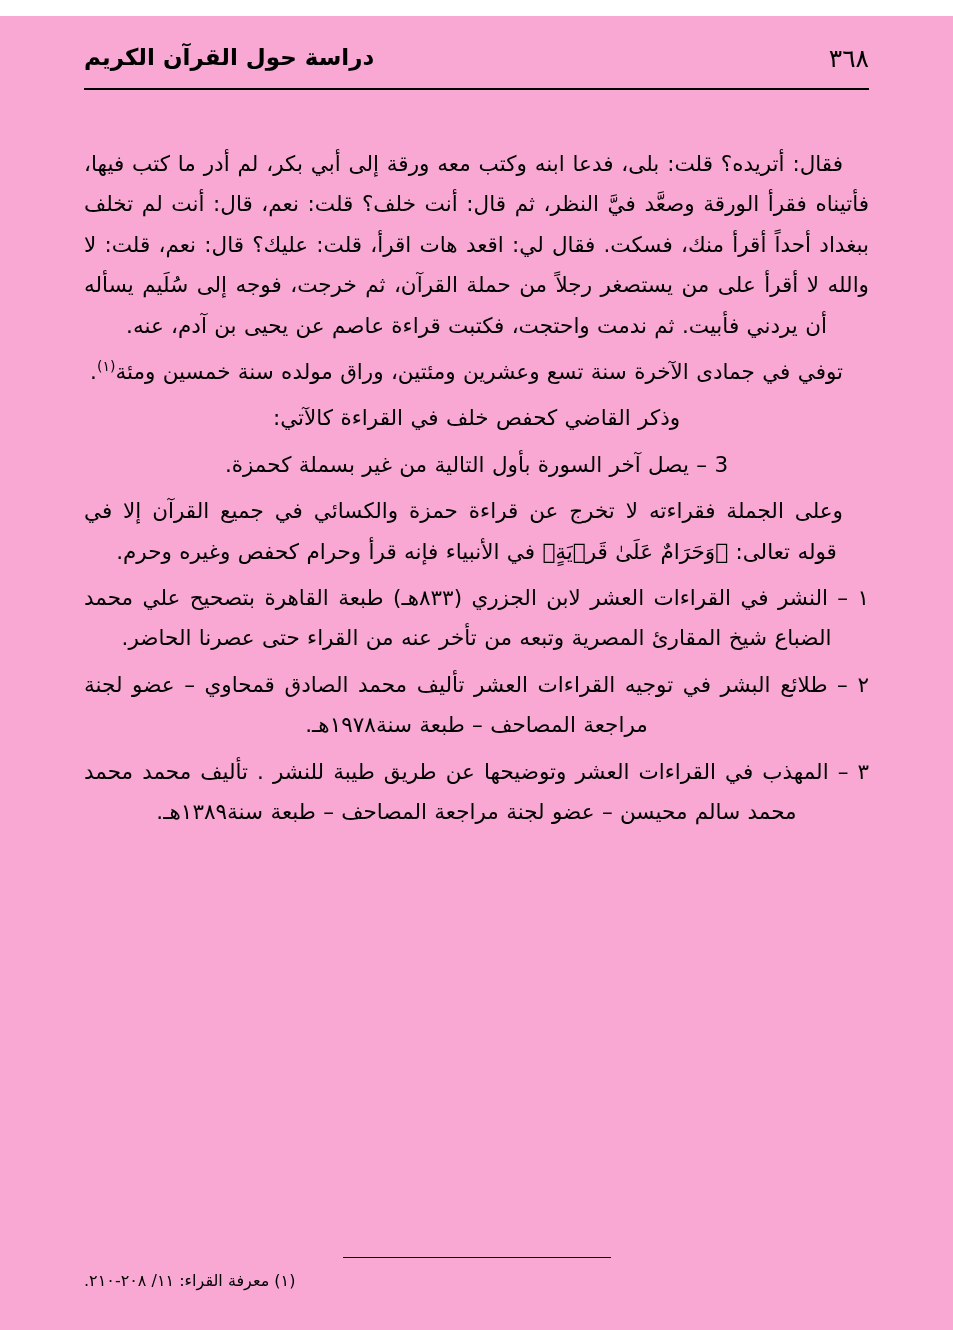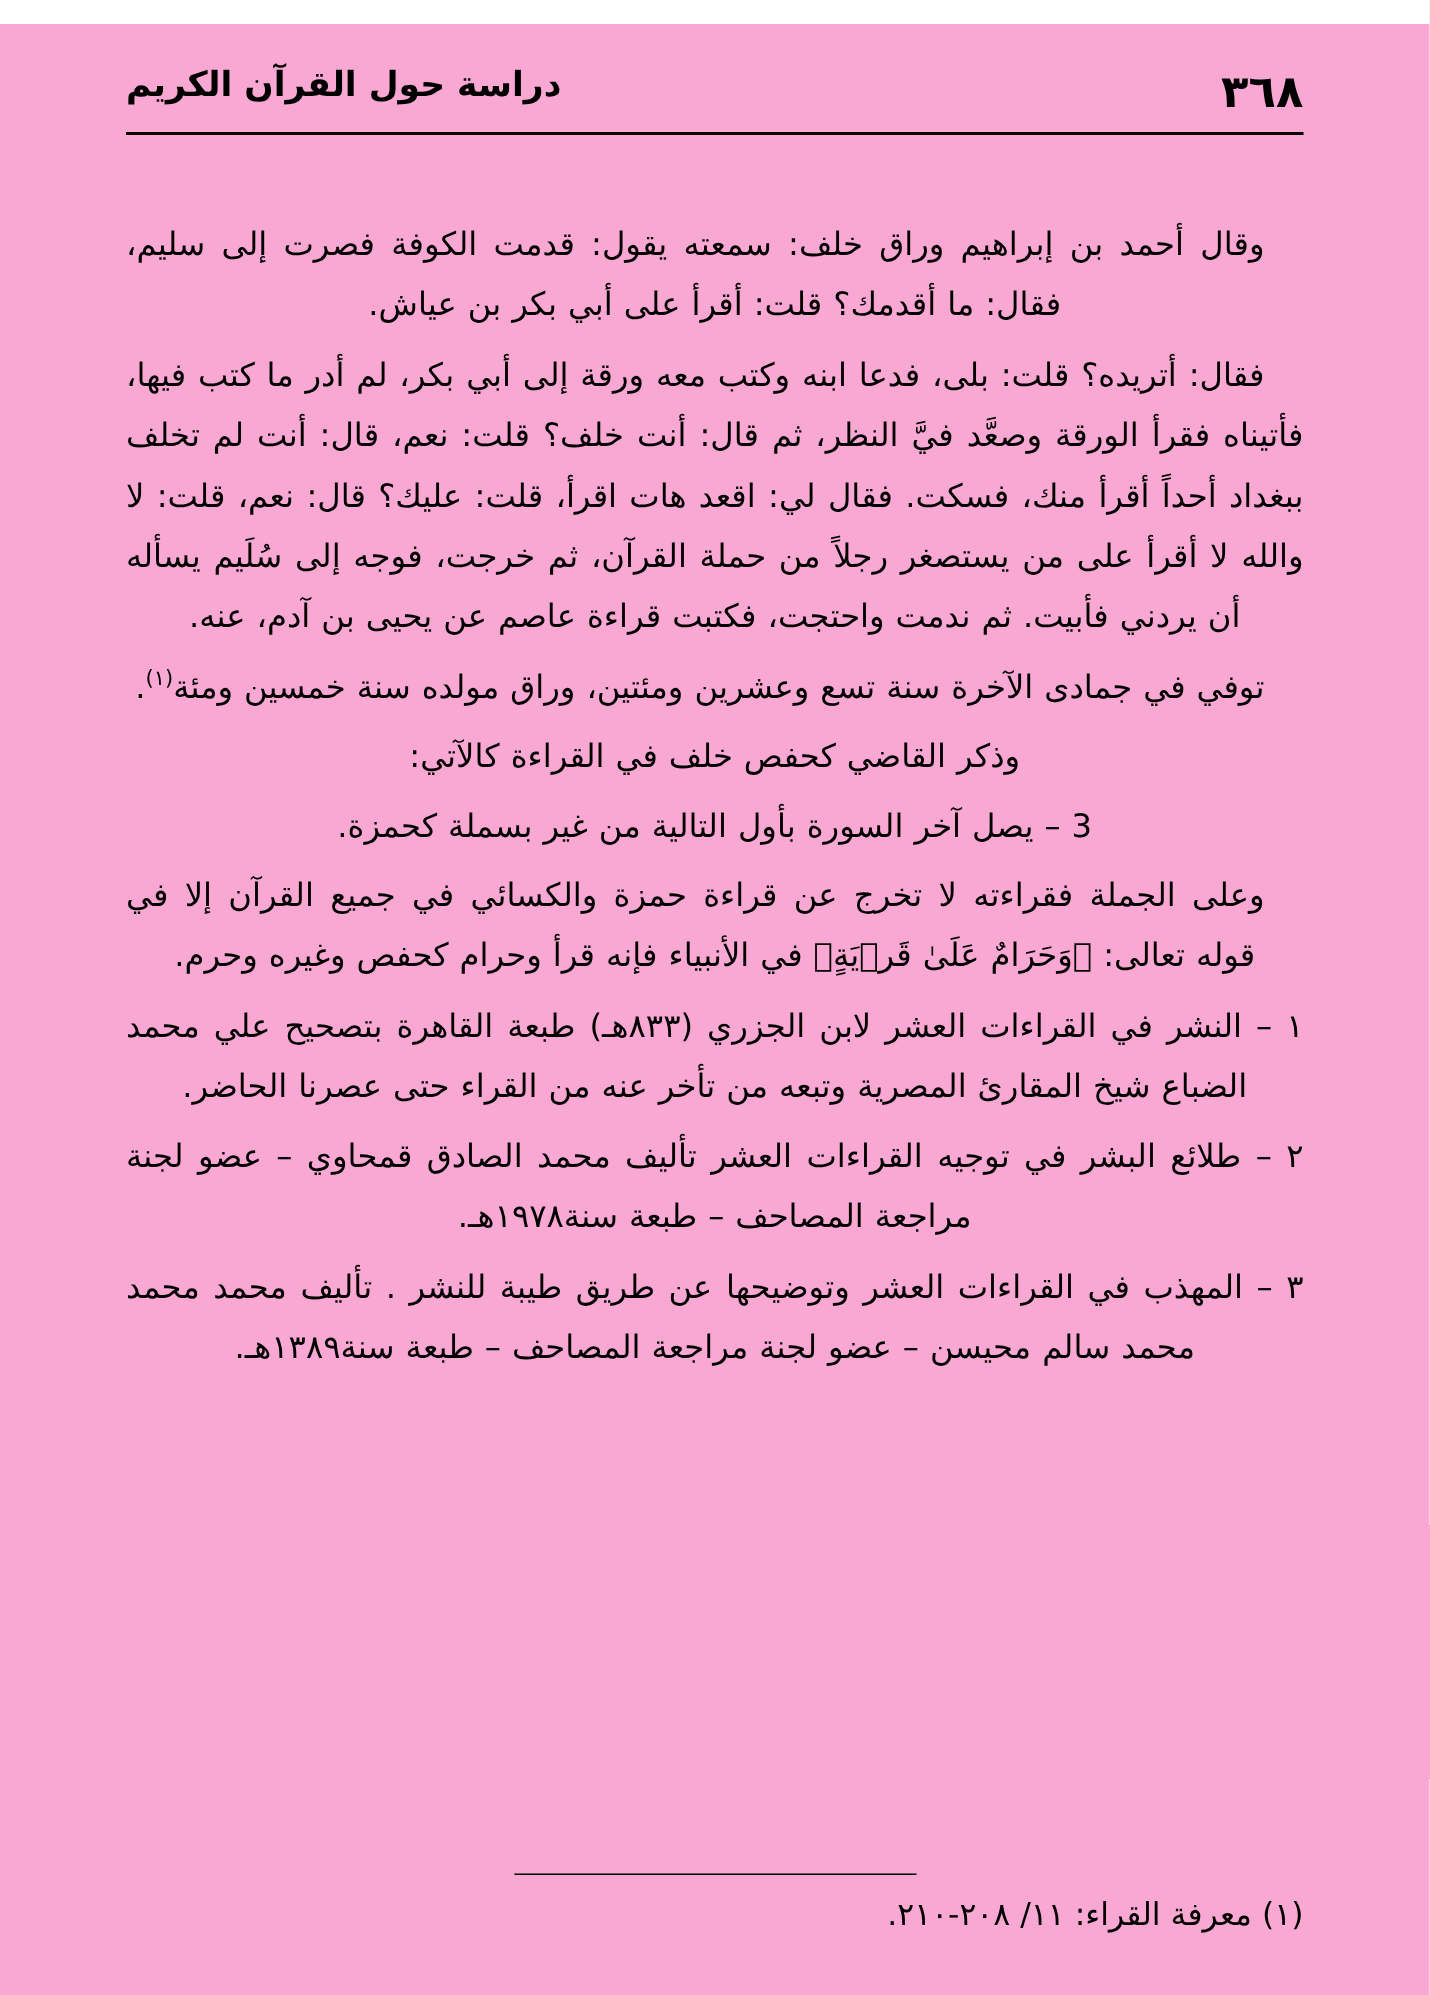--- a/index.html
+++ b/index.html
@@ -32,22 +32,22 @@
     justify-content: space-between;
   }
   .header-title {
     font-size: 23px;
     font-weight: bold;
     letter-spacing: 0px;
     line-height: 1.2;
     white-space: nowrap;
   }
   .header-pagenum {
-    font-size: 30px;
-    font-weight: bold;
+    font-size: 25px;
+    font-weight: normal;
     direction: rtl;
     white-space: nowrap;
   }
   .header-rule {
     position: absolute;
     top: 72px;
     right: 84px;
     left: 84px;
     border-top: 2.2px solid #000;
   }
@@ -94,40 +94,39 @@
     left: 84px;
     right: 84px;
     bottom: 52px;
   }
   .footnote-rule {
     width: 268px;
     margin: 0 auto 10px auto;
     border-top: 1.6px solid #000;
   }
   .footnote-text {
-    font-size: 21px;
-    text-align: right;
+    font-size: 16px;
+    text-align: left;
     direction: rtl;
     line-height: 1.6;
   }
 </style>
 </head>
 <body>
 
 <div class="page">
 
   <div class="header">
     <div class="header-title">دراسة حول القرآن الكريم</div>
     <div class="header-pagenum">٣٦٨</div>
   </div>
   <div class="header-rule"></div>
 
   <div class="body">
 
-    <p class="para indent">وقال أحمد بن إبراهيم وراق خلف: سمعته يقول: قدمت الكوفة فصرت إلى سليم، فقال: ما أقدمك؟ قلت: أقرأ على أبي بكر بن عياش.</p>
 
     <p class="para indent">فقال: أتريده؟ قلت: بلى، فدعا ابنه وكتب معه ورقة إلى أبي بكر، لم أدر ما كتب فيها، فأتيناه فقرأ الورقة وصعَّد فيَّ النظر، ثم قال: أنت خلف؟ قلت: نعم، قال: أنت لم تخلف ببغداد أحداً أقرأ منك، فسكت. فقال لي: اقعد هات اقرأ، قلت: عليك؟ قال: نعم، قلت: لا والله لا أقرأ على من يستصغر رجلاً من حملة القرآن، ثم خرجت، فوجه إلى سُلَيم يسأله أن يردني فأبيت. ثم ندمت واحتجت، فكتبت قراءة عاصم عن يحيى بن آدم، عنه.</p>
 
     <p class="para indent right-last"><span>توفي في جمادى الآخرة سنة تسع وعشرين ومئتين، وراق مولده سنة خمسين ومئة</span><span class="sup">(١)</span><span>.</span></p>
 
     <p class="para short">وذكر القاضي كحفص خلف في القراءة كالآتي:</p>
 
     <p class="para short">3 – يصل آخر السورة بأول التالية من غير بسملة كحمزة.</p>
 
 

